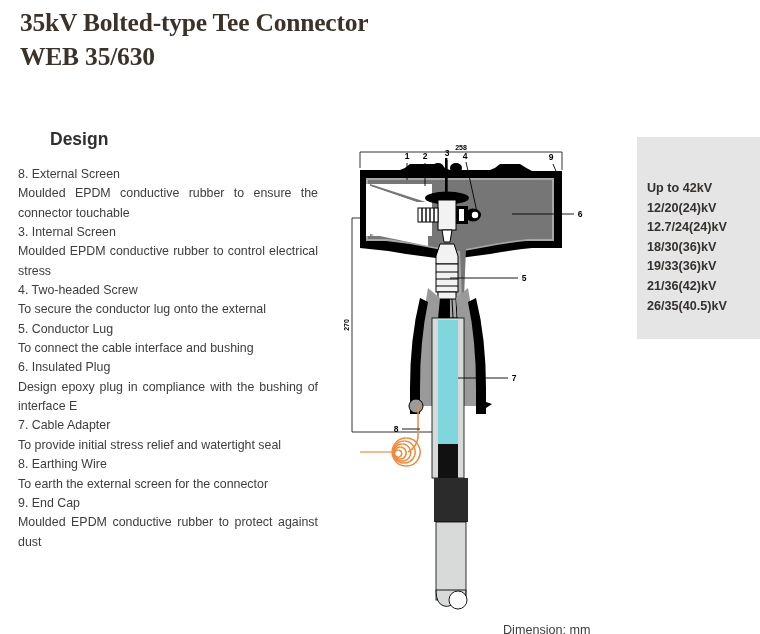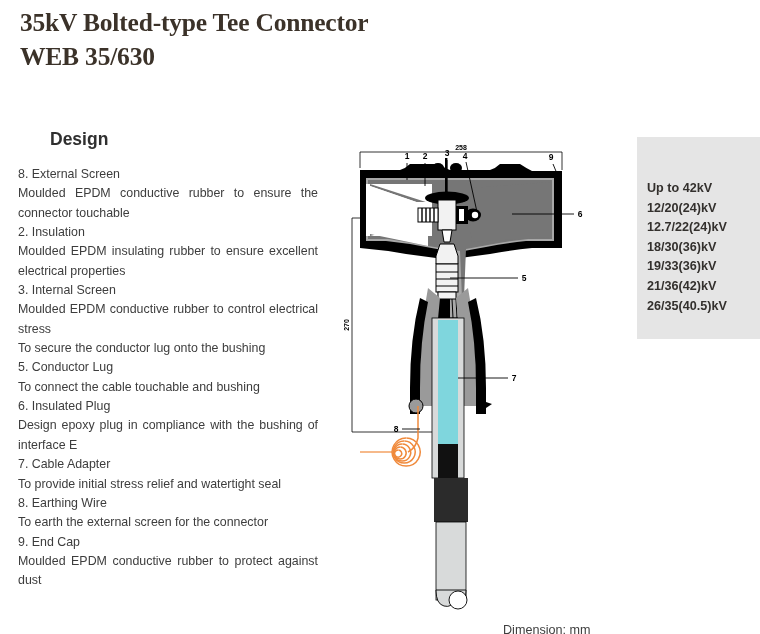--- a/index.html
+++ b/index.html
@@ -114,33 +114,30 @@
   </div>
 
   <div class="design-heading">Design</div>
 
   <div class="design-list">
     <div>
       <div class="item-title">8. External Screen</div>
       <div class="item-desc">Moulded EPDM conductive rubber to ensure the connector touchable</div>
     </div>
     <div>
-      <div class="item-title">2. Insulation</div>
-      <div class="item-desc">Moulded EPDM insulating rubber to ensure excellent electrical properties</div>
-    </div>
-    <div>
       <div class="item-title">3. Internal Screen</div>
       <div class="item-desc">Moulded EPDM conductive rubber to control electrical stress</div>
     </div>
     <div>
-      <div class="item-desc">To secure the conductor lug onto the bushing</div>
+      <div class="item-title">4. Two-headed Screw</div>
+      <div class="item-desc">To secure the conductor lug onto the external</div>
     </div>
     <div>
       <div class="item-title">5. Conductor Lug</div>
-      <div class="item-desc">To connect the cable touchable and bushing</div>
+      <div class="item-desc">To connect the cable interface and bushing</div>
     </div>
     <div>
       <div class="item-title">6. Insulated Plug</div>
       <div class="item-desc">Design epoxy plug in compliance with the bushing of interface E</div>
     </div>
     <div>
       <div class="item-title">7. Cable Adapter</div>
       <div class="item-desc">To provide initial stress relief and watertight seal</div>
     </div>
     <div>
@@ -150,21 +147,21 @@
     <div>
       <div class="item-title">9. End Cap</div>
       <div class="item-desc">Moulded EPDM conductive rubber to protect against dust</div>
     </div>
   </div>
 
   <div class="voltage-panel">
     <div class="voltage-list">
       <div>Up to 42kV</div>
       <div>12/20(24)kV</div>
-      <div>12.7/22(24)kV</div>
+      <div>12.7/24(24)kV</div>
       <div>18/30(36)kV</div>
       <div>19/33(36)kV</div>
       <div>21/36(42)kV</div>
       <div>26/35(40.5)kV</div>
     </div>
   </div>
 
   <div class="drawing">
     <svg width="280" height="480" viewBox="0 0 280 480" xmlns="http://www.w3.org/2000/svg">
 

